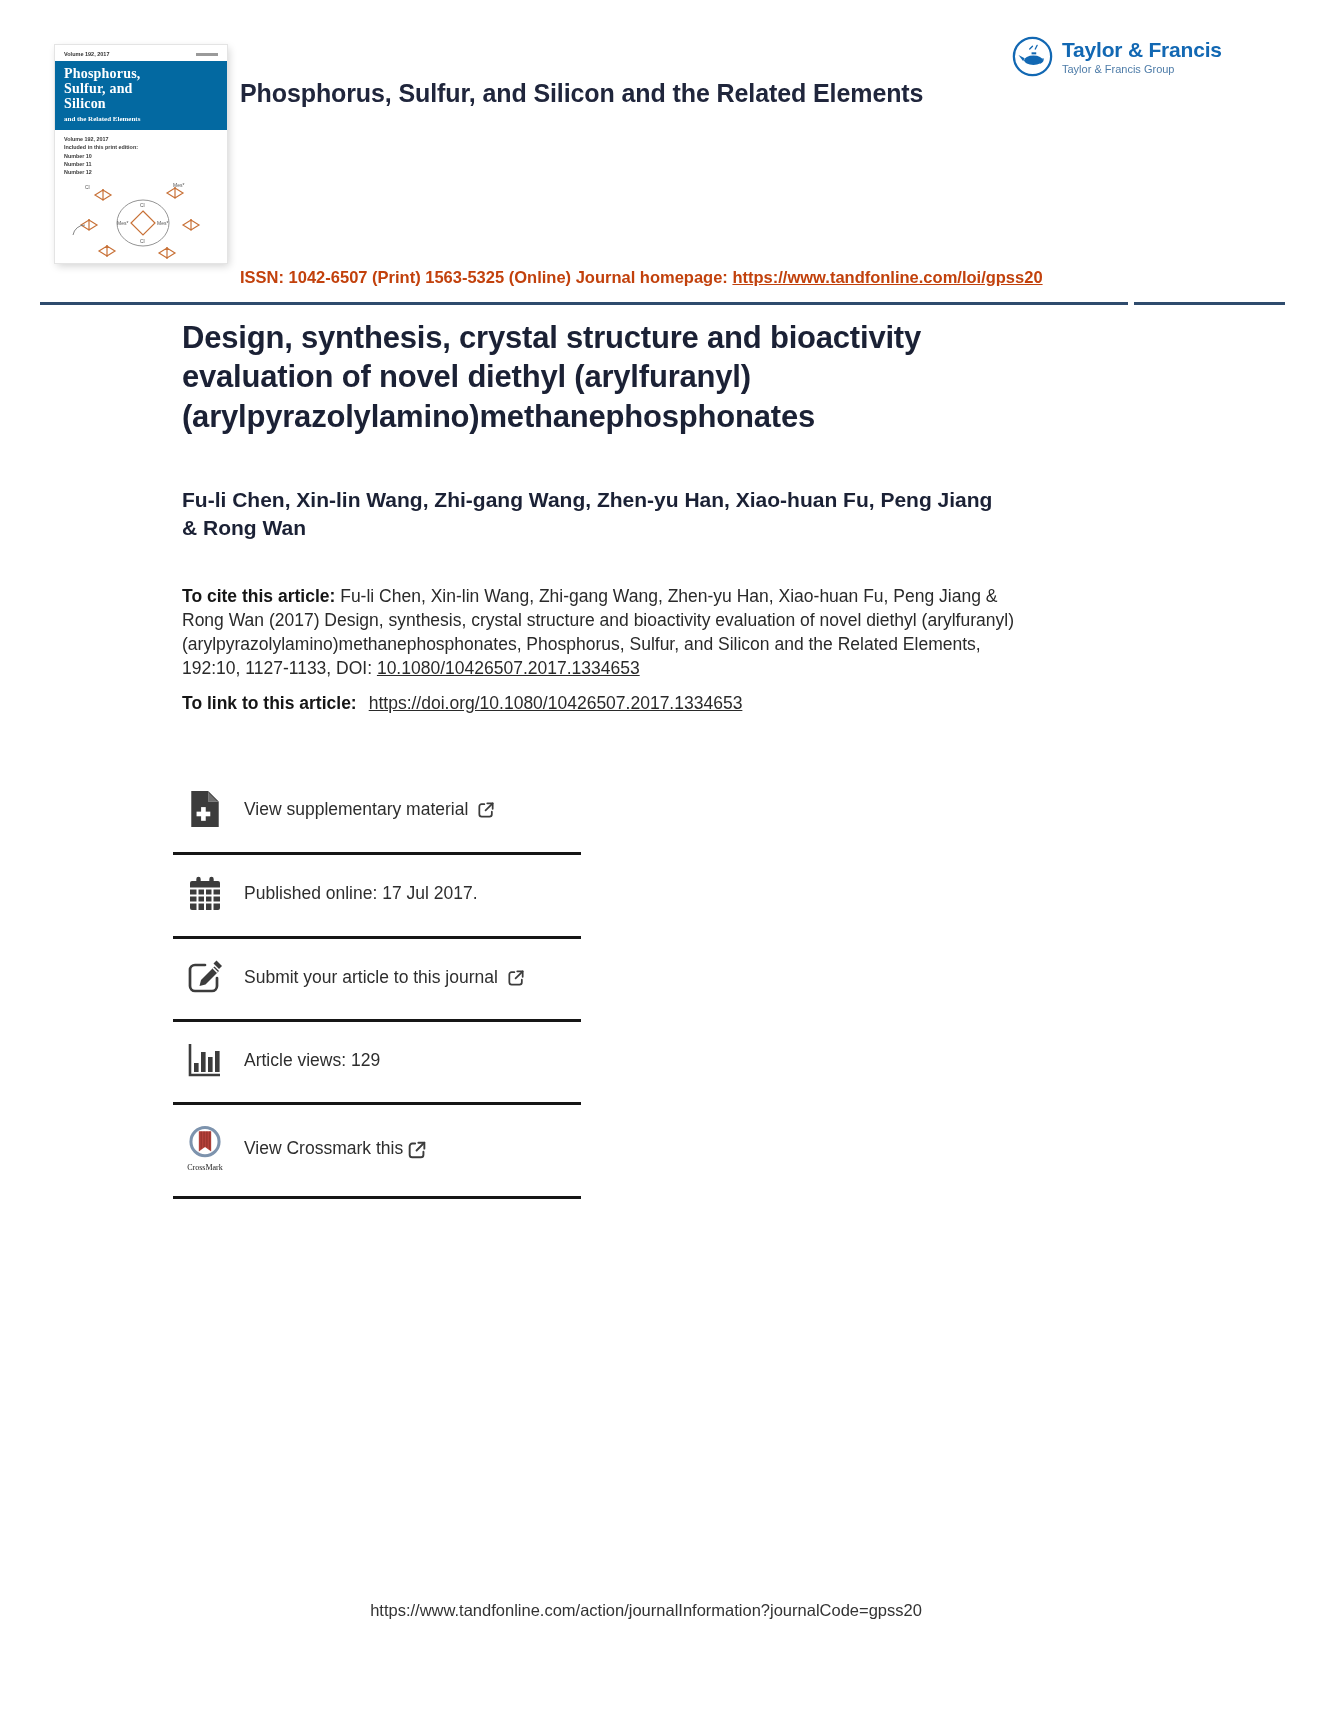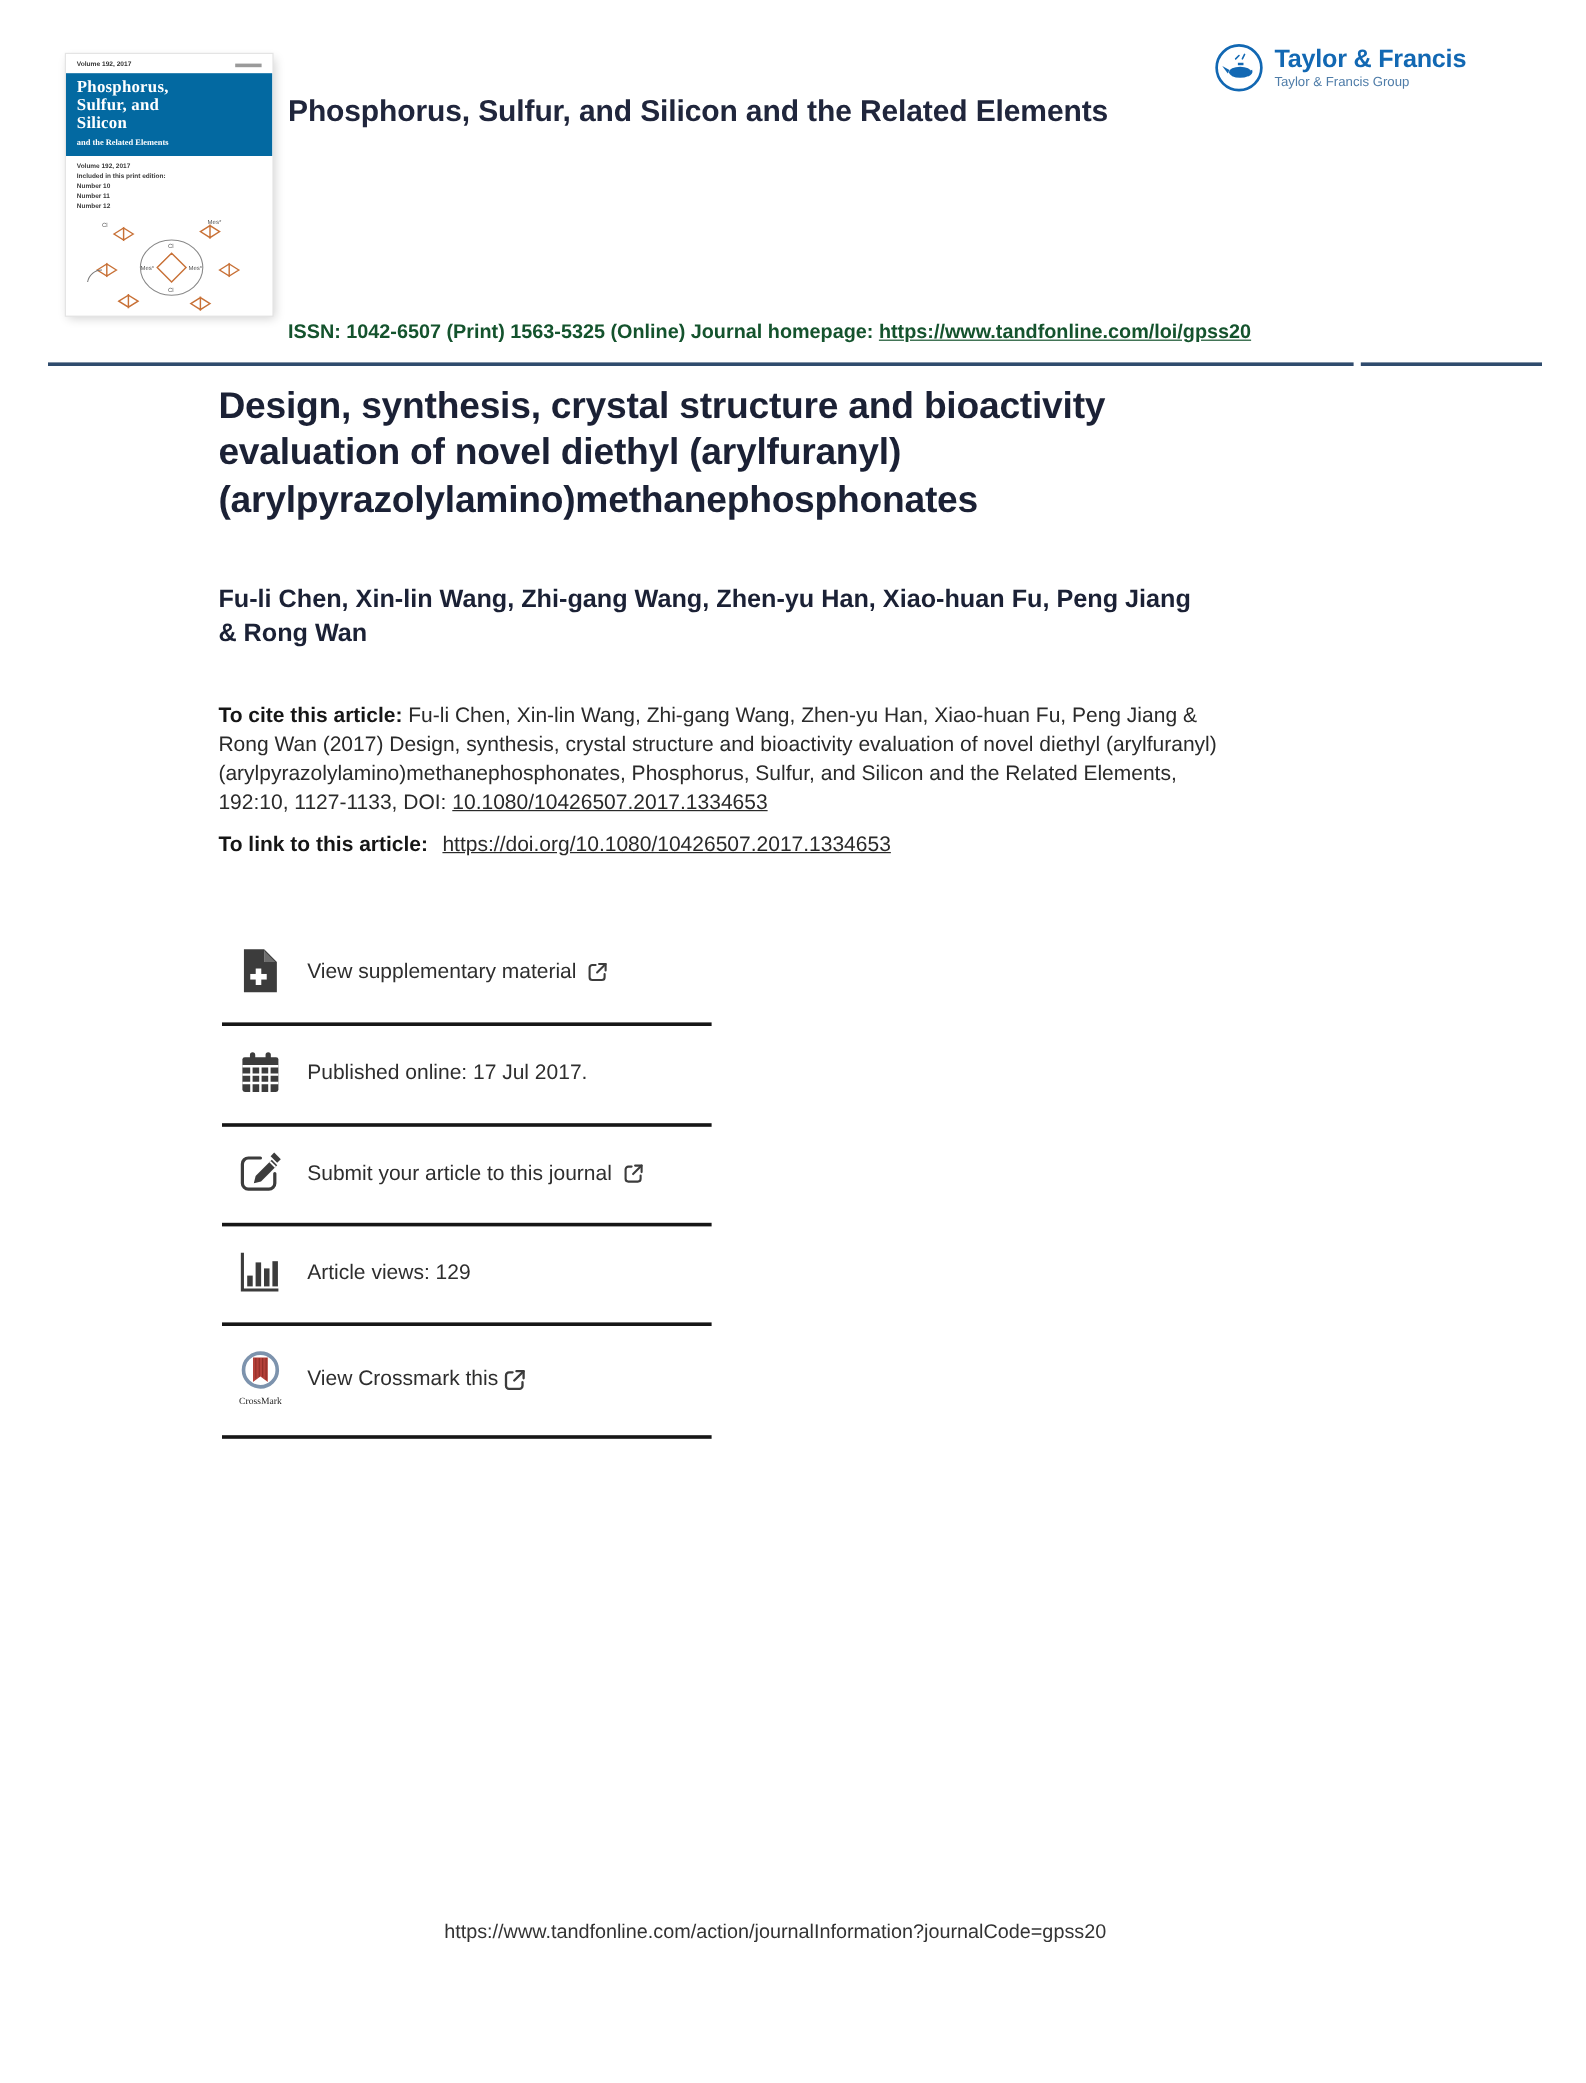--- a/index.html
+++ b/index.html
@@ -32,21 +32,21 @@
   
   .journal-title {
     position:absolute; left:240px; top:79px; width:830px;
     font-size:25px; font-weight:700; color:#20263c; letter-spacing:-.1px;
   }
   .brand { position:absolute; left:1012px; top:36px; display:flex; align-items:center; gap:9px; }
   .brand-text .bn { font-size:21px; color:#1268b3; font-weight:600; letter-spacing:-.2px; }
   .brand-text .bg { font-size:11px; color:#4e7ca8; margin-top:1px; }
 
   .issn-line {
-    position:absolute; left:240px; top:268px; font-size:16.5px; font-weight:600; color:#14532d;
+    position:absolute; left:240px; top:268px; font-size:16.5px; font-weight:600; color:#c2410c;
   }
   .hr-navy { position:absolute; top:302px; height:3px; background:#2f4b6d; }
   .hr-navy.seg1 { left:40px; width:1088px; }
   .hr-navy.seg2 { left:1134px; width:151px; }
 
   
   .article-title {
     position:absolute; left:182px; top:318px; width:866px;
     font-size:31px; font-weight:700; color:#1b2135; line-height:1.27; letter-spacing:-.2px;
   }
@@ -56,21 +56,21 @@
   }
   .cite {
     position:absolute; left:182px; top:584px; width:858px;
     font-size:17.5px; line-height:1.38; color:#2a2a2a;
   }
   .cite b, .linkline b { font-weight:700; color:#161616; }
   .linkline { position:absolute; left:182px; top:693px; font-size:17.5px; color:#2a2a2a; }
   .linkline .link { margin-left:12px; }
 
   
-  .actions { position:absolute; left:185px; top:770px; width:408px; }
+  .actions { position:absolute; left:173px; top:770px; width:408px; }
   .action-row {
     display:flex; align-items:center; gap:17px;
     padding:20px 2px 24px 10px; border-bottom:3px solid #161616; cursor:pointer;
   }
   .action-icon { flex:0 0 44px; display:flex; flex-direction:column; align-items:center; }
   .action-label { font-size:17.5px; color:#2e2e2e; display:flex; align-items:center; }
   .ext { margin-left:8px; position:relative; top:1px; }
   .cm-caption { font-family:"Liberation Serif", serif; font-size:8px; color:#222; margin-top:0px; }
 
   

